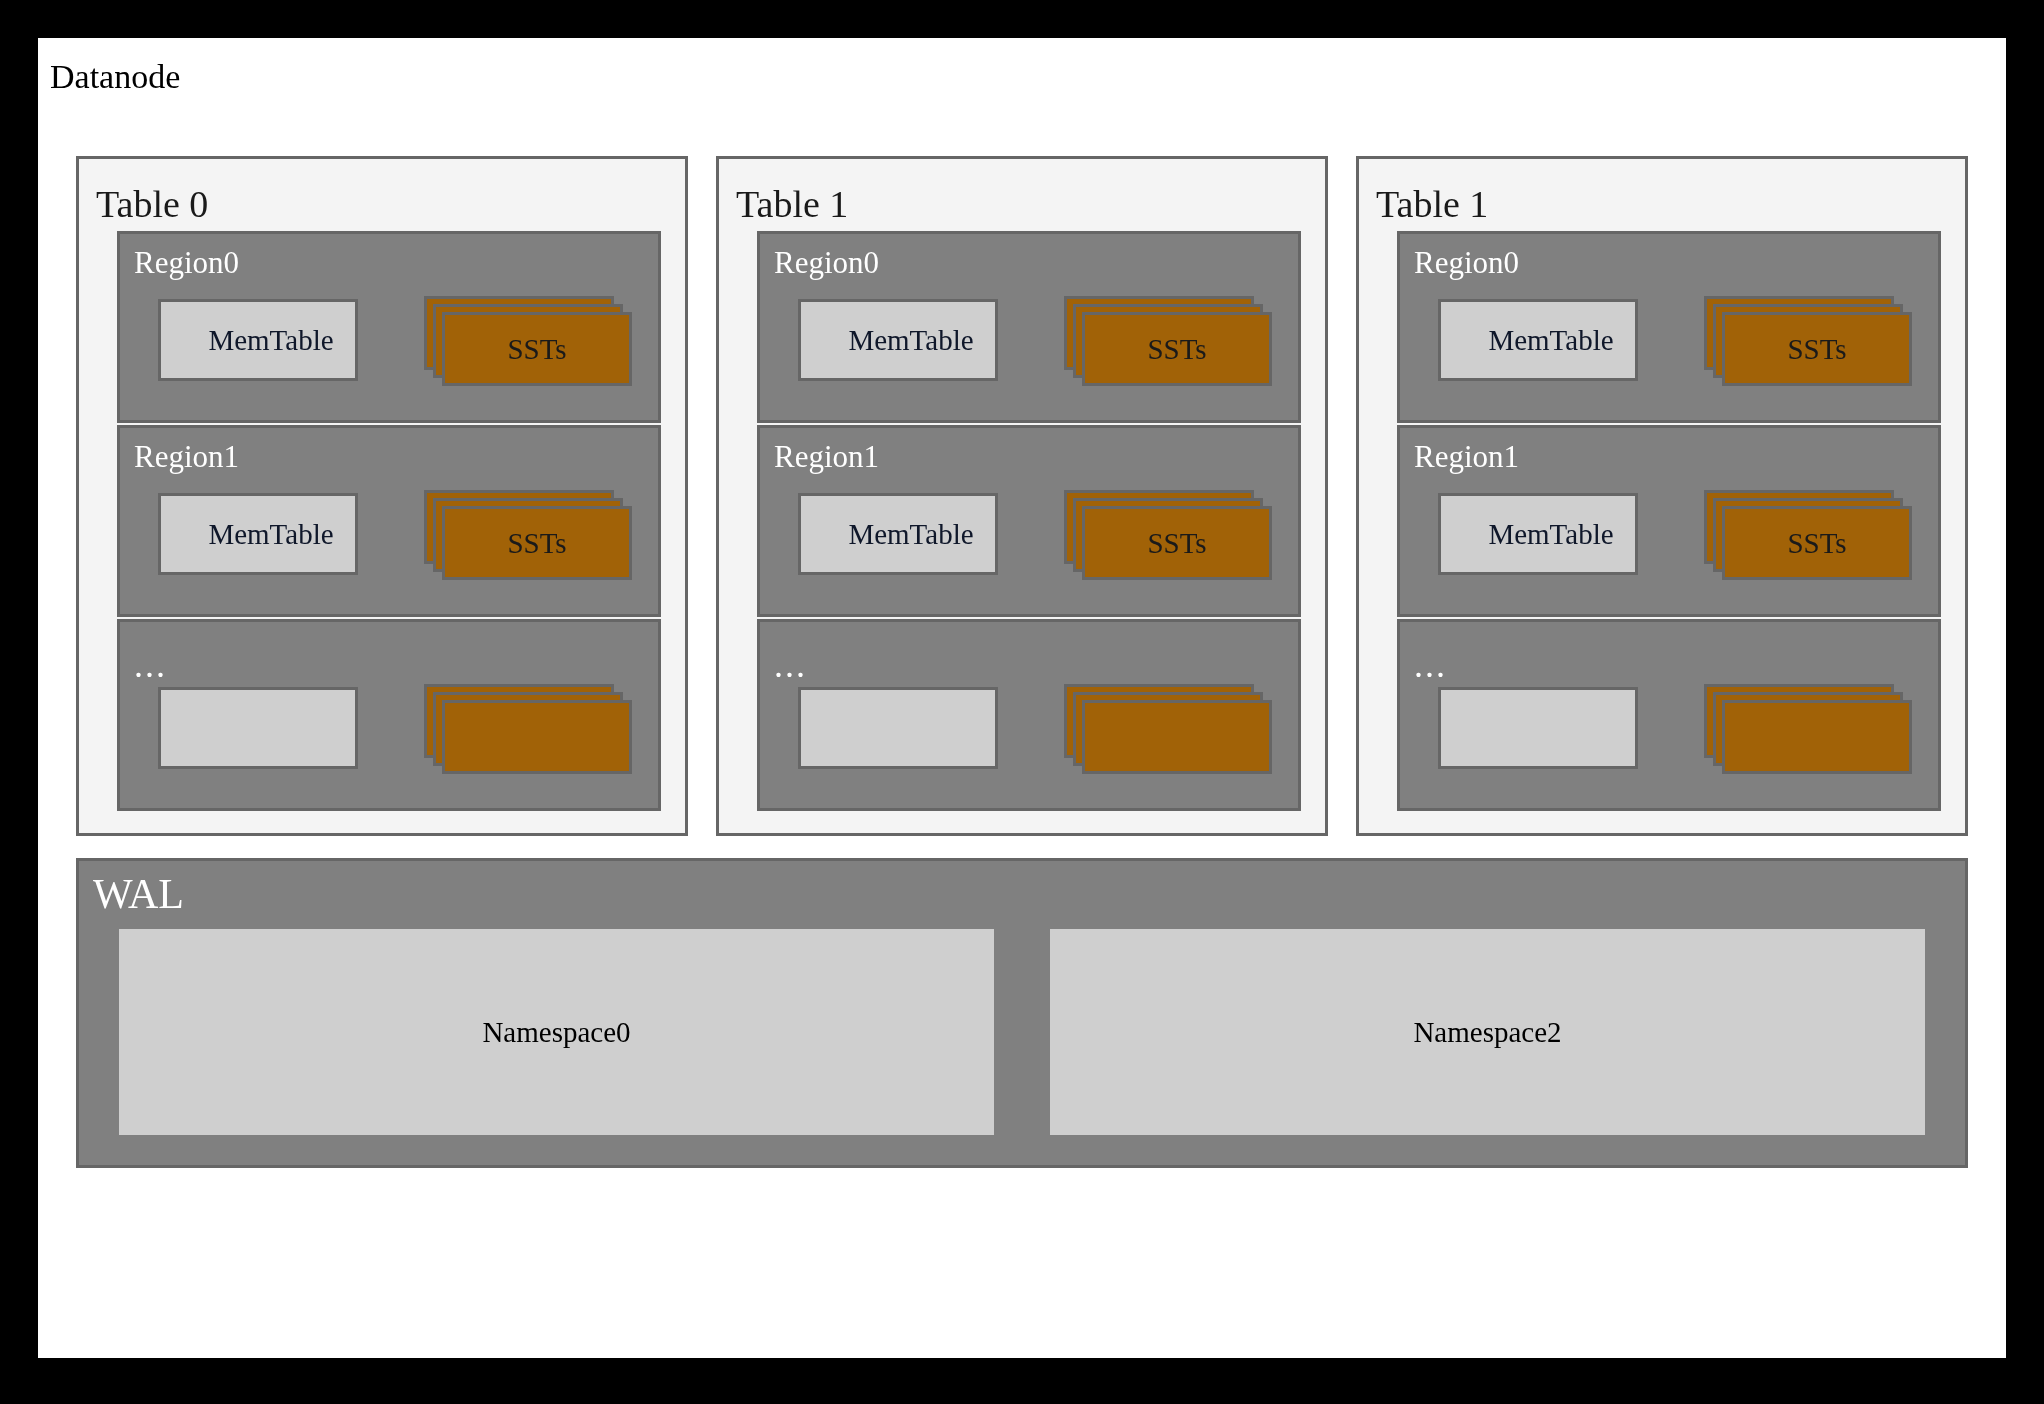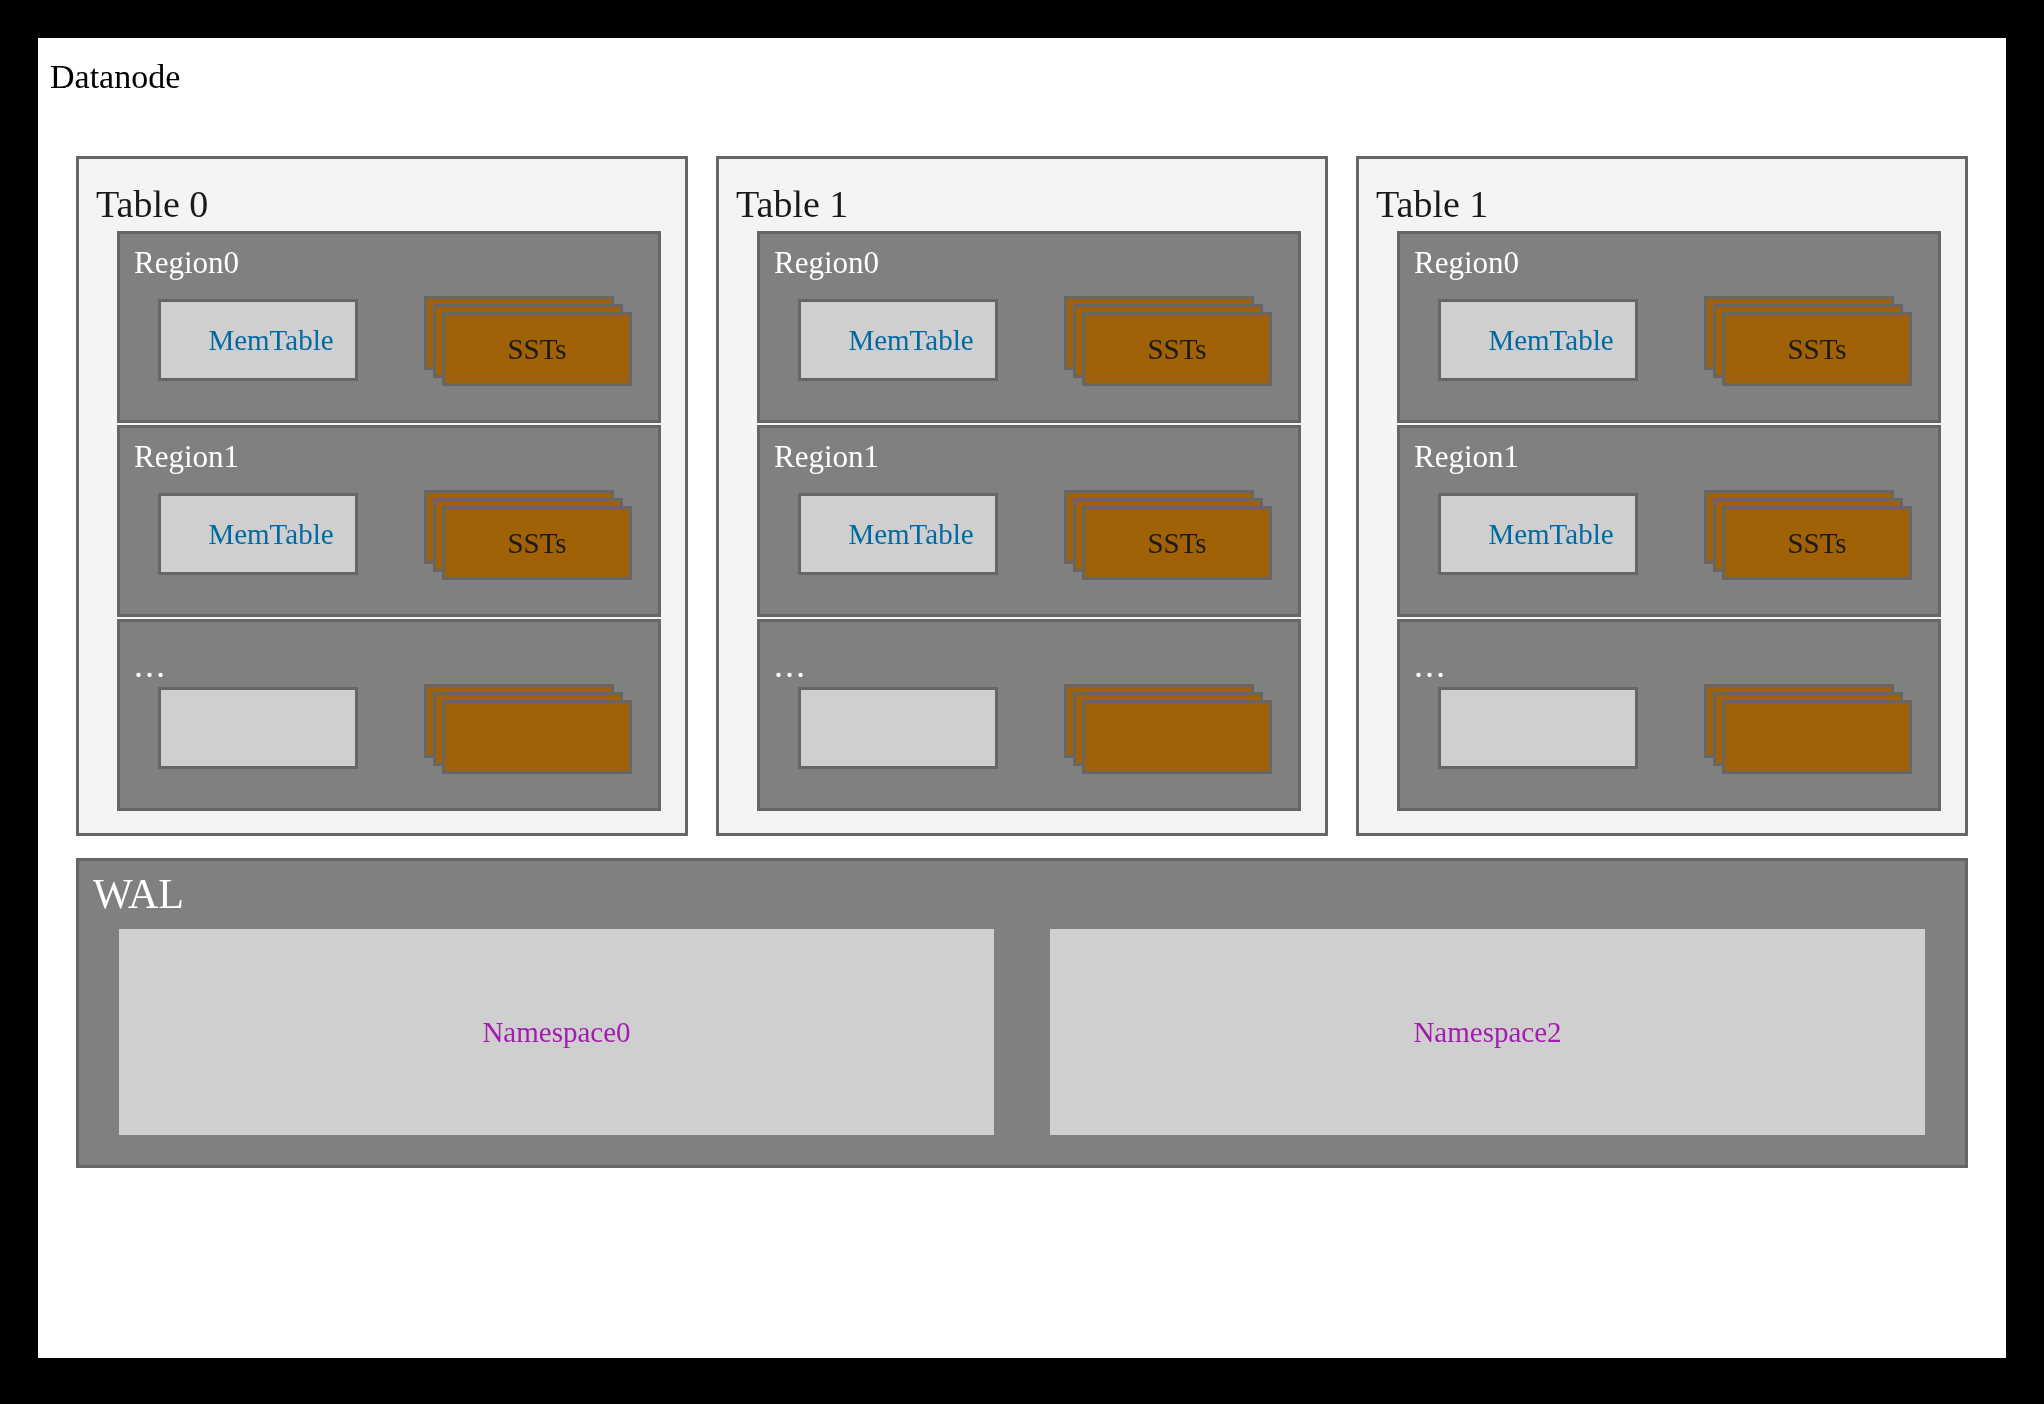--- a/index.html
+++ b/index.html
@@ -121,21 +121,21 @@
   .memtable {
     width: 200px;
     height: 82px;
     background: #cfcfcf;
     border: 3px solid #666666;
     box-sizing: border-box;
     display: flex;
     align-items: center;
     justify-content: center;
     font-size: 29px;
-    color: #0369a1;
+    color: #0f172a;
     margin-top: 3px;
     padding-left: 26px;
   }
 
   
   .sst-stack {
     position: relative;
     width: 210px;
     height: 92px;
     margin-right: 4px;
@@ -189,21 +189,21 @@
     justify-content: space-between;
     gap: 56px;
   }
   .namespace {
     flex: 1 1 0;
     background: #cfcfcf;
     display: flex;
     align-items: center;
     justify-content: center;
     font-size: 29px;
-    color: #a21caf;
+    color: #000000;
   }
 </style>
 </head>
 <body>
 
 <div id="canvas">
 
   <div class="datanode-title">Datanode</div>
 
   <div class="tables-row">

